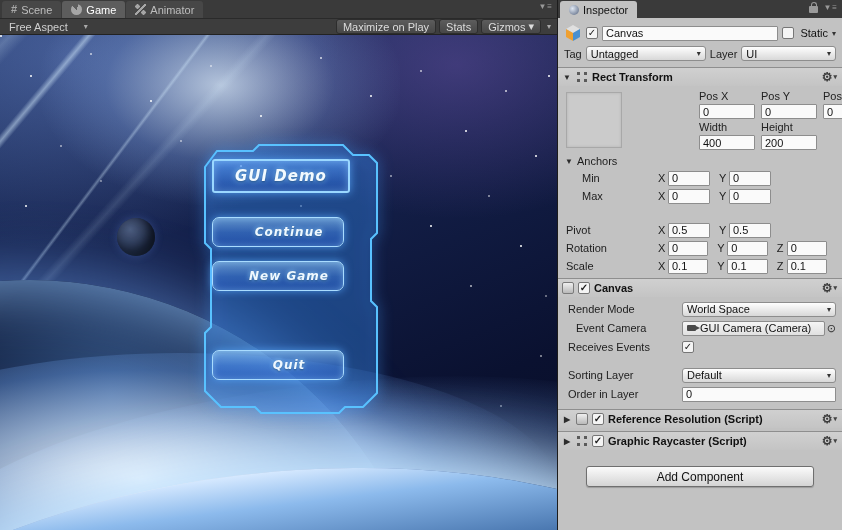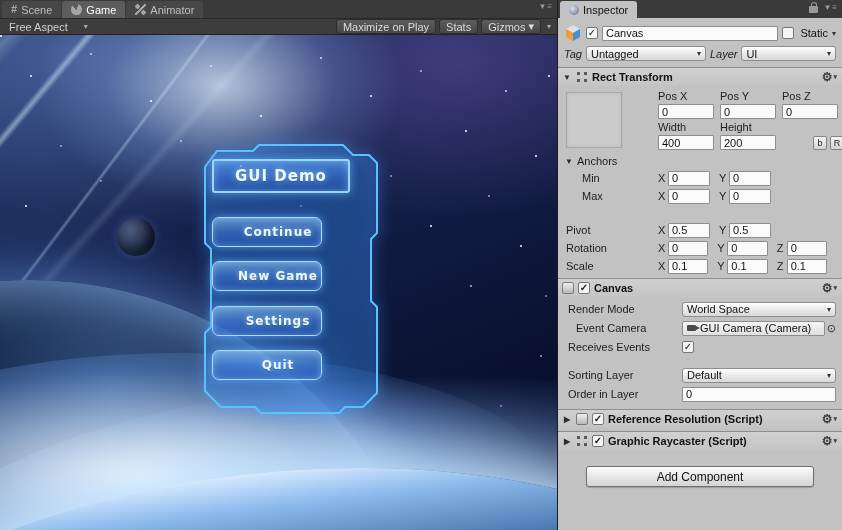--- a/index.html
+++ b/index.html
@@ -44,21 +44,21 @@
   .toolbar { height:17px; background:#3d3d3d; border-top:1px solid #2a2a2a; border-bottom:1px solid #222;
              display:flex; align-items:center; padding:0 3px; gap:3px; color:#cfcfcf; flex-shrink:0; }
   .tb-dropdown { display:flex; align-items:center; gap:16px; padding:0 6px; height:15px; color:#cfcfcf; }
   .tb-dropdown .arr { font-size:8px; color:#aaa; }
   .tb-spacer { flex:1; }
   .tb-btn { height:15px; padding:0 6px; display:flex; align-items:center; gap:3px; color:#ddd;
             background:linear-gradient(#5c5c5c,#474747); border:1px solid #2d2d2d; border-radius:3px; white-space:nowrap; }
   .tb-mini-arrow { color:#aaa; font-size:8px; padding:0 3px; }
 
   
-  .viewport { position:relative; flex:1; overflow:hidden; background:#0b1130; }
+  .viewport { position:relative; flex:1; overflow:hidden; background:#0b1130;font-style:italic; }
   .space-bg { position:absolute; inset:0; background:
       radial-gradient(ellipse 340px 220px at 82% 6%, rgba(112,84,170,.45), transparent 70%),
       radial-gradient(ellipse 420px 300px at 12% 4%, rgba(120,150,220,.40), transparent 65%),
       linear-gradient(158deg, #24396b 0%, #14204a 40%, #0a1130 75%, #080d24 100%); }
   .flare { position:absolute; left:40px; top:-70px; width:360px; height:240px;
            background:radial-gradient(ellipse at center, rgba(225,240,255,.75), rgba(160,195,255,.22) 45%, transparent 72%); }
   .beam { position:absolute; top:-80px; height:820px; transform-origin:top left;
           background:linear-gradient(to right, transparent, rgba(215,238,255,.65), transparent); }
   .beam1 { left:150px; width:10px; transform:rotate(40deg); opacity:.75; }
   .beam2 { left:70px;  width:26px; transform:rotate(44deg); opacity:.32; }
@@ -93,21 +93,21 @@
   
   .menu-panel { position:absolute; left:195px; top:106px; width:190px; height:280px; }
   .menu-frame { position:absolute; inset:0; overflow:visible; filter:drop-shadow(0 0 7px rgba(70,160,255,.85)); }
   .menu-title { position:absolute; left:17px; top:18px; width:138px; height:34px;
       display:flex; align-items:center; justify-content:center;
       border:2px solid #9bd8ff; border-radius:3px;
       background:linear-gradient(180deg, rgba(90,160,255,.55), rgba(25,70,170,.55));
       box-shadow:0 0 10px rgba(90,170,255,.8), inset 0 0 8px rgba(150,210,255,.5);
       color:#f2faff; font-family:"DejaVu Sans", sans-serif; font-weight:bold; font-size:15px; letter-spacing:1px;
       text-shadow:0 0 6px rgba(150,215,255,.95), 0 1px 2px rgba(0,40,90,.8); }
-  .menu-btn { position:absolute; left:17px; width:110px; height:30px;
+  .menu-btn { position:absolute; left:17px; width:132px; height:30px;
       display:flex; align-items:center; justify-content:center;
       border:1px solid #a9dcff; border-radius:7px; cursor:pointer;
       background:linear-gradient(180deg, rgba(150,205,255,.55), rgba(70,130,230,.42) 52%, rgba(35,85,195,.5));
       box-shadow:0 0 9px rgba(90,170,255,.75), inset 0 0 7px rgba(160,220,255,.45);
       color:#eef8ff; font-family:"DejaVu Sans", sans-serif; font-weight:bold; font-size:12px; letter-spacing:1px;
       text-shadow:0 0 5px rgba(150,215,255,.95), 0 1px 2px rgba(0,40,90,.8);padding-left:22px; }
   .mb0{top:76px;} .mb1{top:120px;} .mb2{top:165px;} .mb3{top:209px;}
 
   
   .inspector-body { flex:1; background:#c2c2c2; padding-top:4px; overflow:hidden; }
@@ -117,42 +117,42 @@
               display:inline-flex; align-items:center; justify-content:center; flex-shrink:0;
               font-size:10px; line-height:10px; color:#1a1a1a; }
   .checkbox .chk { transform:translateY(-0.5px); }
   input.field { height:15px; background:#fafafa; border:1px solid #8d8d8d; font:11px "Liberation Sans", sans-serif;
                 color:#111; padding:0 3px; min-width:0; border-radius:1px; }
   .name-input { flex:1; }
   .static-label { margin-left:2px; }
   .dd-arrow { font-size:8px; color:#333; }
 
   .tag-row { display:flex; align-items:center; gap:4px; padding:1px 6px 3px 6px; }
-  .minilabel { color:#222;font-style:italic; }
+  .minilabel { color:#222; }
   .dropdown { height:15px; background:linear-gradient(#fefefe,#d8d8d8); border:1px solid #8d8d8d; border-radius:3px;
               display:flex; align-items:center; padding:0 4px; gap:4px; overflow:hidden; white-space:nowrap; }
   .dropdown .arrow { margin-left:auto; font-size:8px; color:#333; }
   .dd-tag { flex:1.3;text-align:center; } .dd-layer { flex:1; }
 
   .comp-header { display:flex; align-items:center; gap:4px; padding:0 5px 0 4px; height:19px; margin-top:3px;
                  border-top:1px solid #8e8e8e; background:linear-gradient(#d0d0d0,#c4c4c4); font-weight:bold; }
   .foldout { width:10px; font-size:8px; color:#2d2d2d; text-align:center; }
   .comp-title { flex:0 0 auto; }
   .hdr-right { margin-left:auto; display:flex; align-items:center; gap:1px; color:#3c3c3c; }
   .gear { font-size:12px; line-height:12px; }
   .gear-arrow { font-size:7px; color:#444; }
 
   .icon-rt { width:12px; height:12px; background:
       radial-gradient(circle 1.6px at 2.5px 2.5px, #5a5a5a 1.5px, transparent 2px),
       radial-gradient(circle 1.6px at 9.5px 2.5px, #5a5a5a 1.5px, transparent 2px),
       radial-gradient(circle 1.6px at 2.5px 9.5px, #5a5a5a 1.5px, transparent 2px),
       radial-gradient(circle 1.6px at 9.5px 9.5px, #5a5a5a 1.5px, transparent 2px); }
   .icon-comp { width:12px; height:12px; border:1px solid #7b7b7b; background:linear-gradient(#efefef,#b9b9b9); border-radius:2px; }
 
-  .rt-top { display:flex; padding:4px 6px 0 8px; }
+  .rt-top { display:flex; padding:4px 6px 0 8px;gap:41px; }
   .rt-left { width:92px; flex-shrink:0; padding-top:2px; }
   .rt-preview { width:56px; height:56px; background:#cbcbcb; border:1px solid #a8a8a8; box-shadow:inset 0 0 3px rgba(0,0,0,.12); }
   .rt-grid { flex:1; }
   .rt-row { display:flex; align-items:center; margin-bottom:2px; }
   .rt-h { width:56px; margin-right:6px; color:#222; }
   .rt-f { width:56px; margin-right:6px; }
   .mini-btn { width:14px; height:14px; margin-left:3px; border:1px solid #848484; border-radius:2px;
               background:linear-gradient(#f6f6f6,#d3d3d3); font-size:9px; color:#222;
               display:inline-flex; align-items:center; justify-content:center; }
   .rt-row .push { flex:1; }
@@ -239,21 +239,20 @@
       <div class="horizon-glow"></div>
       <div class="bottom-sphere"></div>
 
       <div class="menu-panel">
         <svg class="menu-frame" viewBox="0 0 190 280">
           <path d="M 22 10 L 58 10 L 64 4 L 148 4 L 158 14 L 174 14 L 182 22 L 182 92 L 176 98 L 176 160 L 182 166 L 182 252 L 168 266 L 150 266 L 144 272 L 66 272 L 60 266 L 26 266 L 10 250 L 10 192 L 16 186 L 16 108 L 10 102 L 10 26 Z" fill="rgba(40,120,230,0.24)" stroke="#59c2ff" stroke-width="2"></path>
         </svg>
         <div class="menu-title">GUI Demo</div>
         <div class="menu-btn mb0">Continue</div>
         <div class="menu-btn mb1">New Game</div>
-        <div class="menu-btn mb2">Settings</div>
         <div class="menu-btn mb3">Quit</div>
       </div>
     </div>
   </div>
 
   <div class="right">
 
     <div class="tabstrip">
       <div class="tab active-light">
         <span class="tabicon icon-inspector"></span>

